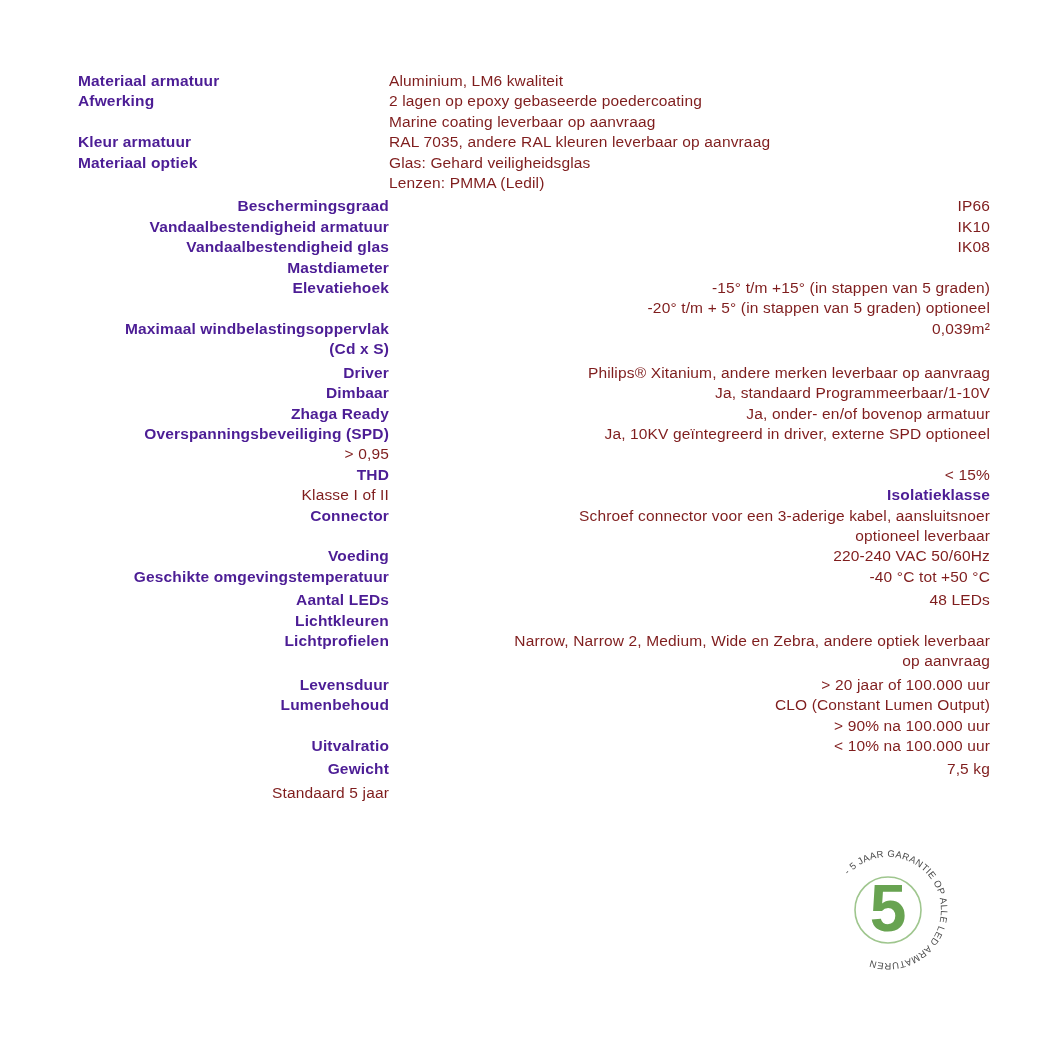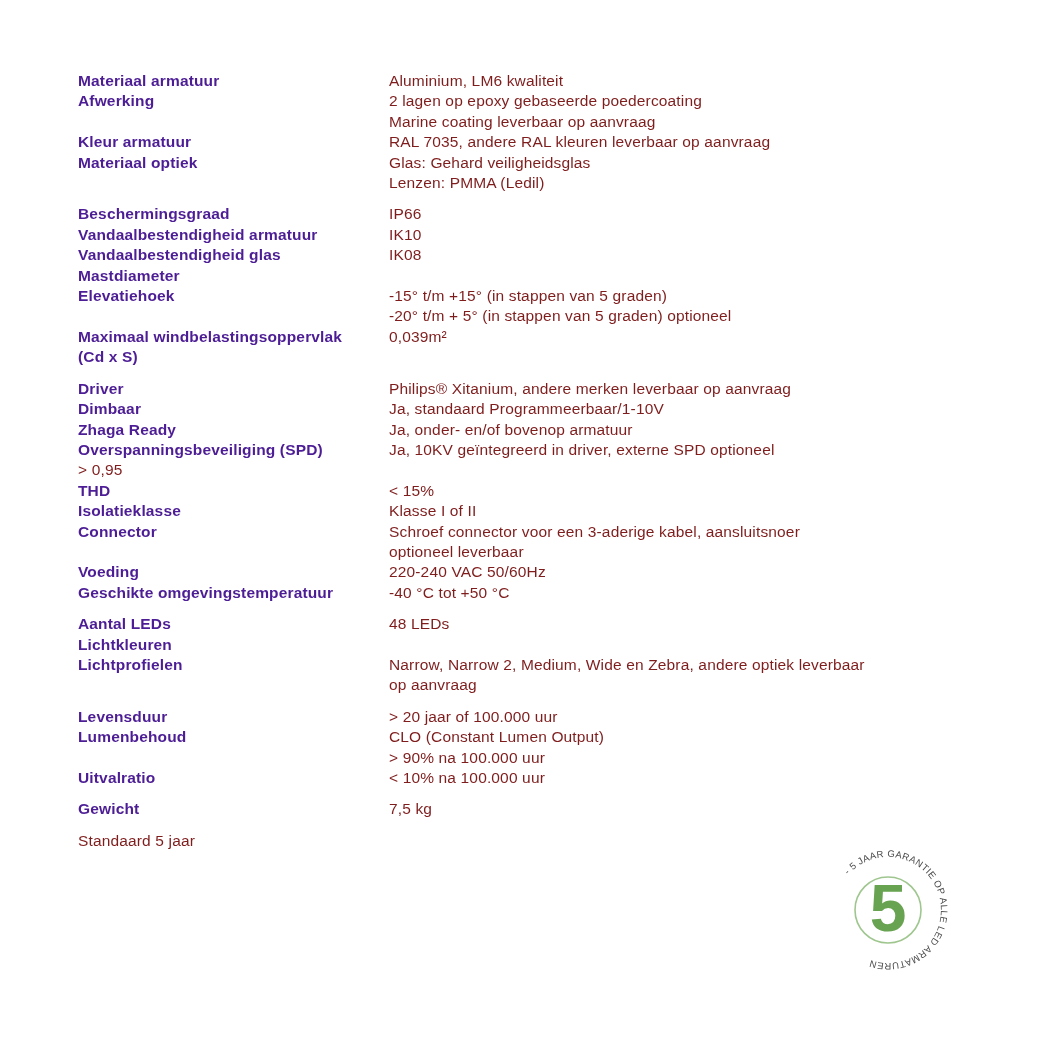--- a/index.html
+++ b/index.html
@@ -19,21 +19,22 @@
     inset: 0;
     background: #ffffff;
   }
   .spec {
     position: absolute;
     left: 78px;
     top: 71px;
     width: 912px;
   }
   .section + .section {
-    margin-top: 11px;
+    margin-top: 3px;
+    text-align: right;
   }
   .row {
     display: grid;
     grid-template-columns: 311px 601px;
     align-items: start;
   }
   .cell {
     font-size: 15.5px;
     line-height: 20.4px;
     white-space: pre-line;
@@ -145,22 +146,22 @@
           <div class="cell value">Ja, 10KV geïntegreerd in driver, externe SPD optioneel</div>
         </div>
         <div class="row">
           <div class="cell value">&gt; 0,95</div>
         </div>
         <div class="row">
           <div class="cell label">THD</div>
           <div class="cell value">&lt; 15%</div>
         </div>
         <div class="row">
+          <div class="cell value">Klasse I of II</div>
           <div class="cell label">Isolatieklasse</div>
-          <div class="cell value">Klasse I of II</div>
         </div>
         <div class="row">
           <div class="cell label">Connector</div>
           <div class="cell value">Schroef connector voor een 3-aderige kabel, aansluitsnoer
 optioneel leverbaar</div>
         </div>
         <div class="row">
           <div class="cell label">Voeding</div>
           <div class="cell value">220-240 VAC 50/60Hz</div>
         </div>

